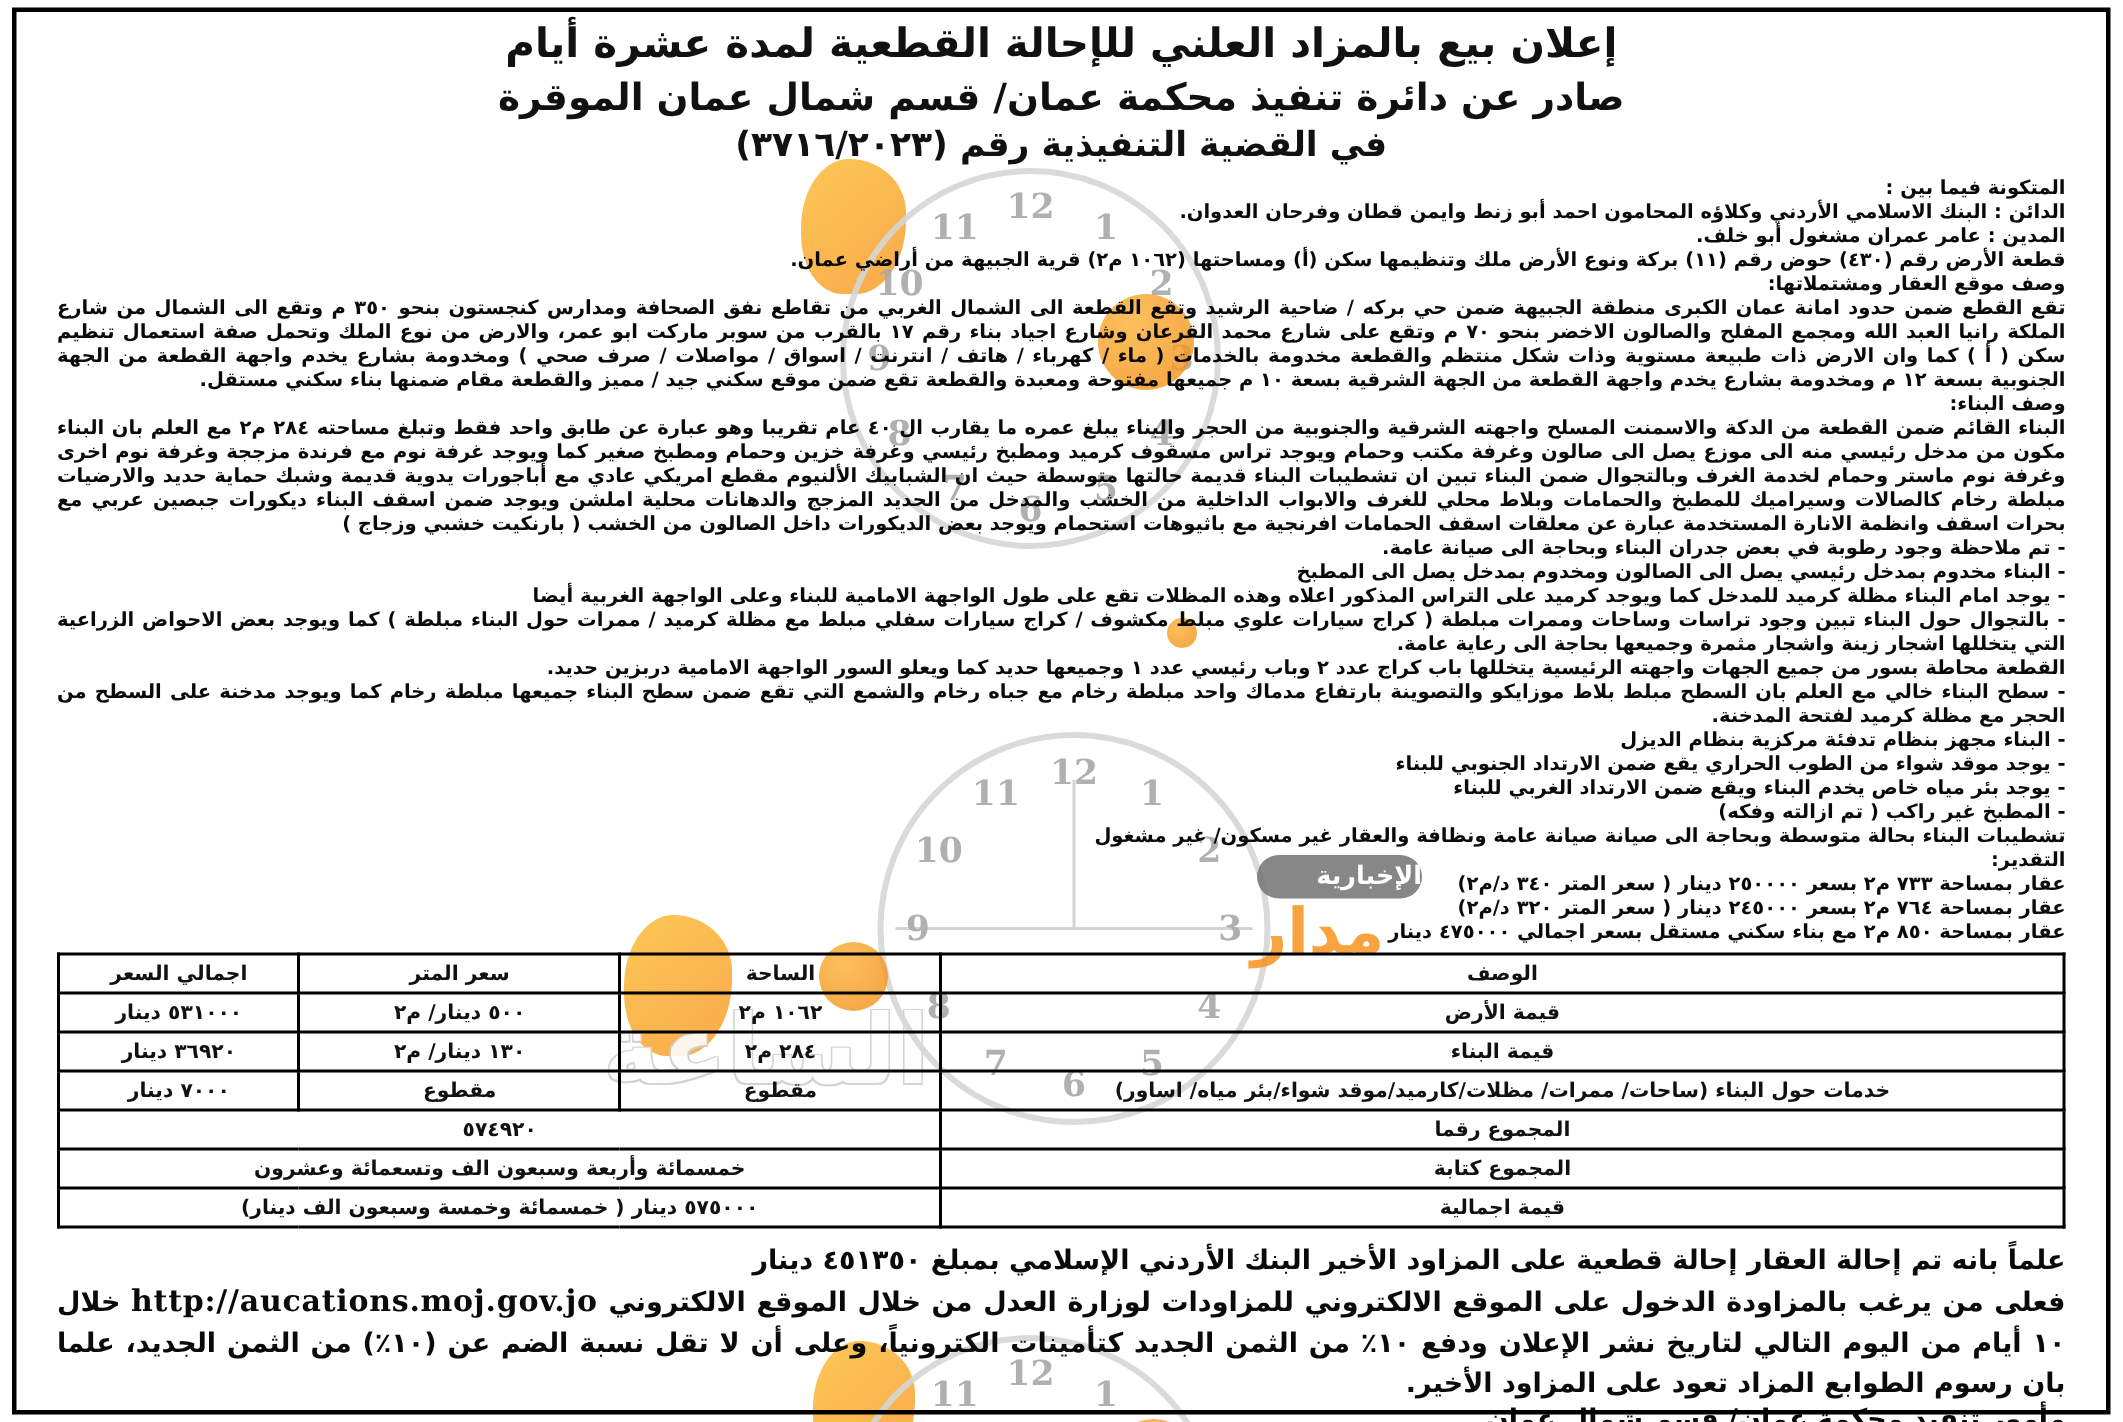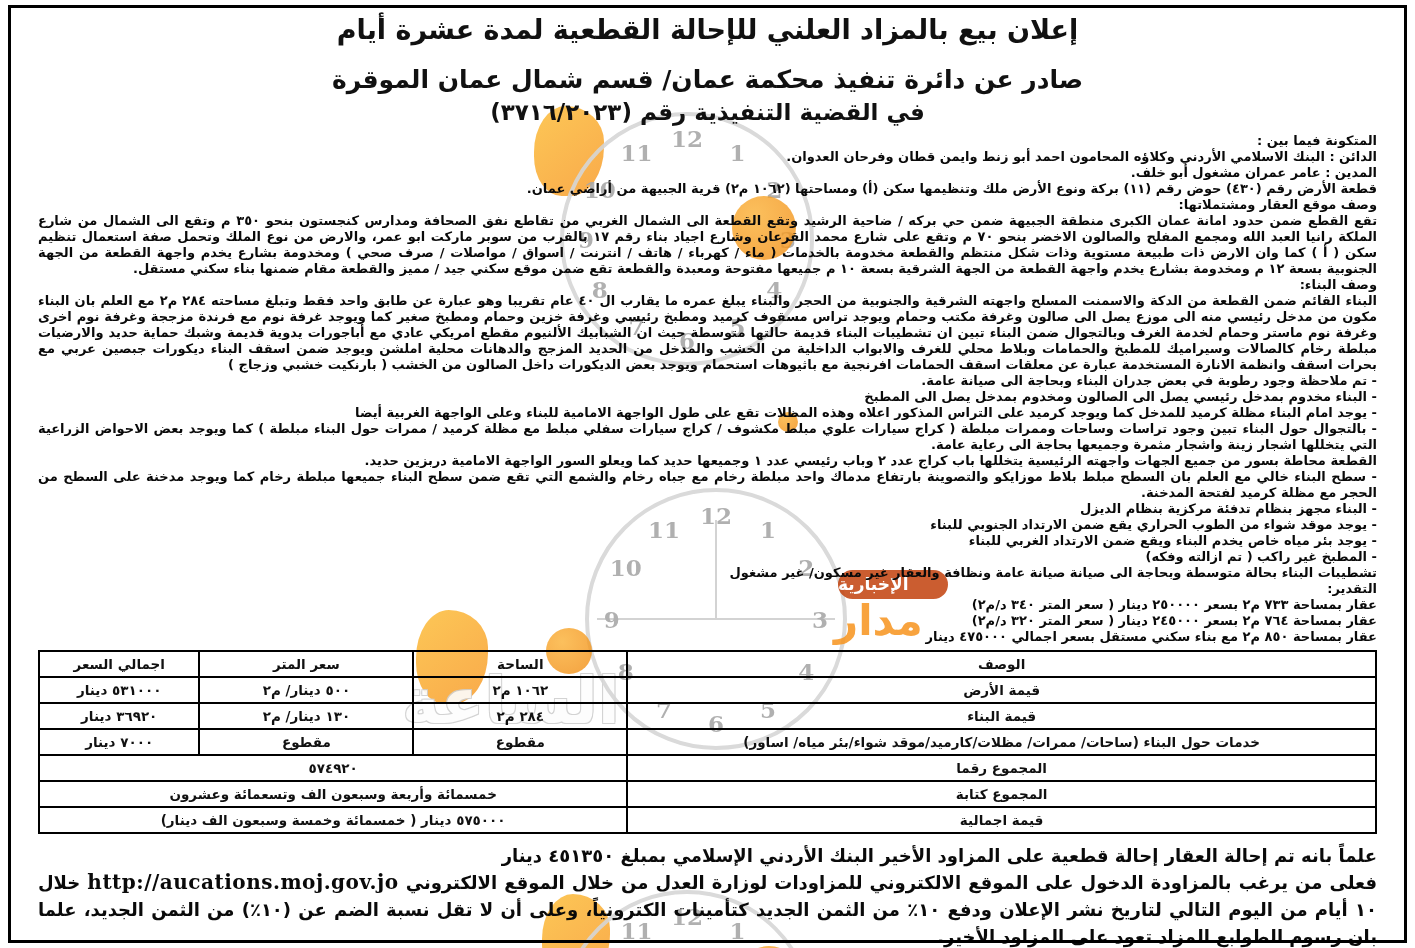--- a/index.html
+++ b/index.html
@@ -8,29 +8,29 @@
   .page { position:relative; width:1415px; height:948px; background:#fff; overflow:hidden; }
   .frame { position:absolute; left:8px; top:5px; right:8px; bottom:5px; border:3px solid #000; z-index:3; pointer-events:none; }
 
   
   .watermark { position:absolute; inset:0; z-index:1; pointer-events:none; }
   .wm-circle { position:absolute; border-radius:50%; border:4px solid #d6d6d6; opacity:.9; }
   .clock-num { position:absolute; transform:translate(-50%,-50%); color:#a8a8a8; font-size:23px; font-weight:bold; font-family:"DejaVu Serif", serif; }
   .wm-hand { position:absolute; background:#cfcfcf; }
   .wm-blob { position:absolute; background:linear-gradient(140deg,#fcb92c,#f7941d); border-radius:52% 62% 55% 45% / 58% 45% 62% 50%; opacity:.8; }
   .wm-dot { position:absolute; border-radius:50%; background:radial-gradient(circle at 35% 30%,#fbb034,#f08a10); opacity:.8; }
-  .wm-pill { position:absolute; background:#c2410c; color:#fff; border-radius:15px; text-align:left; font-weight:bold; opacity:.85; }
+  .wm-pill { position:absolute; background:#737373; color:#fff; border-radius:15px; text-align:right; font-weight:bold; opacity:.85; }
   .wm-brand-word { position:absolute; color:#f7941d; font-weight:bold; opacity:.85; }
   .wm-ghost { position:absolute; color:#fdfdfd; font-weight:bold; opacity:.9;
               text-shadow:1px 1px 0 #cfcfcf, -1px -1px 0 #cfcfcf, 1px -1px 0 #cfcfcf, -1px 1px 0 #cfcfcf; }
 
   
   .content { position:relative; z-index:2; direction:rtl; padding:12px 38px 0 38px; }
   .title1 { font-size:27px; font-weight:bold; text-align:center; margin-top:2px; letter-spacing:.5px; }
-  .title2 { font-size:25px; font-weight:bold; text-align:center; margin-top:20px; }
+  .title2 { font-size:25px; font-weight:bold; text-align:center; margin-top:5px; }
   .title3 { font-size:23px; font-weight:bold; text-align:center; margin-top:5px; margin-bottom:8px; }
 
   .body-text { font-size:13px; font-weight:bold; line-height:16px; color:#0a0a0a; }
   .body-text p { margin:0; text-align:right; }
   .body-text p.just { text-align:justify; }
 
   table.price { width:100%; border-collapse:collapse; margin-top:5px; direction:rtl; background:transparent; }
   .price th, .price td { border:2px solid #000; text-align:center; font-weight:bold; font-size:13.5px; padding:4px 6px; background:transparent; }
   .c-desc { width:56%;margin-top:38px; } .c-area { width:16%;margin-left:12px; } .c-price { width:16%; } .c-total { width:12%;margin-top:15px; }
 

